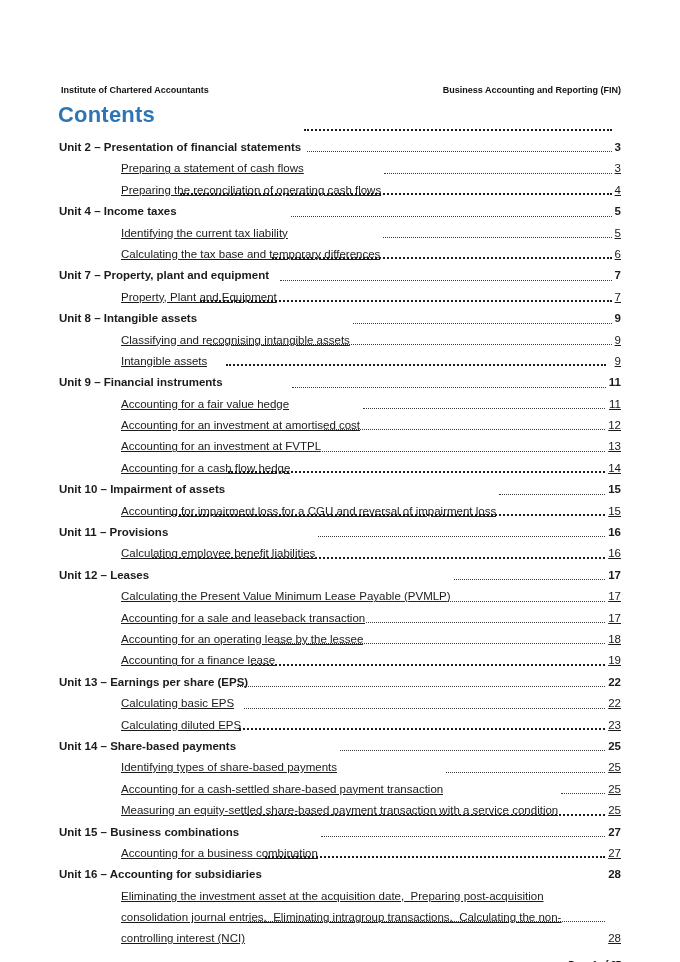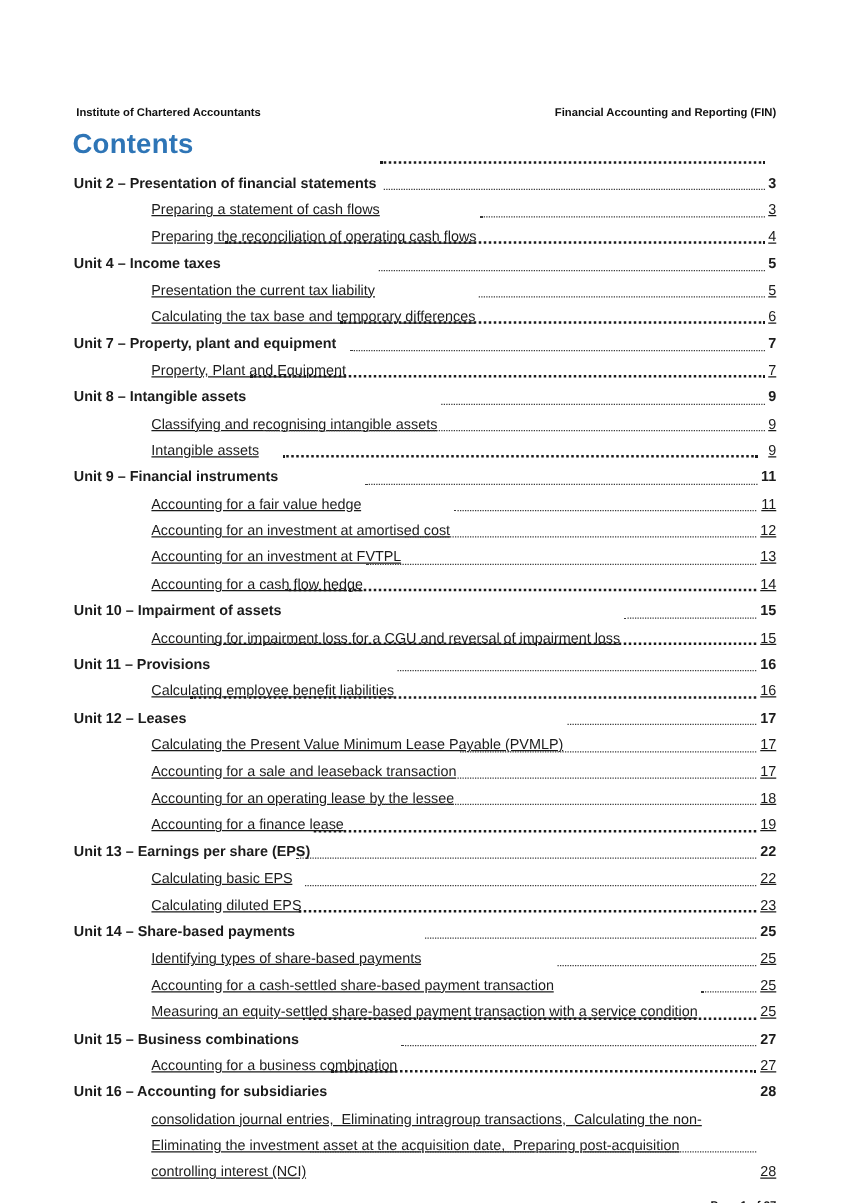--- a/index.html
+++ b/index.html
@@ -46,40 +46,40 @@
     position:absolute; top:911px; right:59px;
     font-size:9px; font-weight:700; color:#111;
   }
 </style>
 </head>
 <body>
 
 <div class="page">
   <div class="header">
     <span>Institute of Chartered Accountants</span>
-    <span>Financial Accounting and Reporting (FIN)</span>
+    <span>Business Accounting and Reporting (FIN)</span>
   </div>
 
   <div class="doc-title" style="color: rgb(46, 117, 182);">Contents</div>
 
   <div class="toc">
       <div class="toc-entry l1">
         <div class="toc-row"><span class="label">Unit 2 – Presentation of financial statements</span><span class="leader"></span><span class="pagenum">3</span></div>
       </div>
       <div class="toc-entry l2">
         <div class="toc-row"><span class="label">Preparing a statement of cash flows</span><span class="leader"></span><span class="pagenum">3</span></div>
       </div>
       <div class="toc-entry l2">
         <div class="toc-row"><span class="label">Preparing the reconciliation of operating cash flows</span><span class="leader"></span><span class="pagenum">4</span></div>
       </div>
       <div class="toc-entry l1">
         <div class="toc-row"><span class="label">Unit 4 – Income taxes</span><span class="leader"></span><span class="pagenum">5</span></div>
       </div>
       <div class="toc-entry l2">
-        <div class="toc-row"><span class="label">Presentation the current tax liability</span><span class="leader"></span><span class="pagenum">5</span></div>
+        <div class="toc-row"><span class="label">Identifying the current tax liability</span><span class="leader"></span><span class="pagenum">5</span></div>
       </div>
       <div class="toc-entry l2">
         <div class="toc-row"><span class="label">Calculating the tax base and temporary differences</span><span class="leader"></span><span class="pagenum">6</span></div>
       </div>
       <div class="toc-entry l1">
         <div class="toc-row"><span class="label">Unit 7 – Property, plant and equipment</span><span class="leader"></span><span class="pagenum">7</span></div>
       </div>
       <div class="toc-entry l2">
         <div class="toc-row"><span class="label">Property, Plant and Equipment</span><span class="leader"></span><span class="pagenum">7</span></div>
       </div>
@@ -158,20 +158,20 @@
       <div class="toc-entry l1">
         <div class="toc-row"><span class="label">Unit 15 – Business combinations</span><span class="leader"></span><span class="pagenum">27</span></div>
       </div>
       <div class="toc-entry l2">
         <div class="toc-row"><span class="label">Accounting for a business combination</span><span class="leader"></span><span class="pagenum">27</span></div>
       </div>
       <div class="toc-entry l1">
         <div class="toc-row"><span class="label">Unit 16 – Accounting for subsidiaries</span><span class="leader"></span><span class="pagenum">28</span></div>
       </div>
       <div class="toc-entry l2">
+        <div class="toc-line">Eliminating the investment asset at the acquisition date,  Preparing post-acquisition</div>
         <div class="toc-line">consolidation journal entries,  Eliminating intragroup transactions,  Calculating the non-</div>
-        <div class="toc-line">Eliminating the investment asset at the acquisition date,  Preparing post-acquisition</div>
         <div class="toc-row"><span class="label">controlling interest (NCI)</span><span class="leader"></span><span class="pagenum">28</span></div>
       </div>
     </div>
 
   <div class="footer">Page 1 of 37</div>
 </div>
 
 </body></html>

